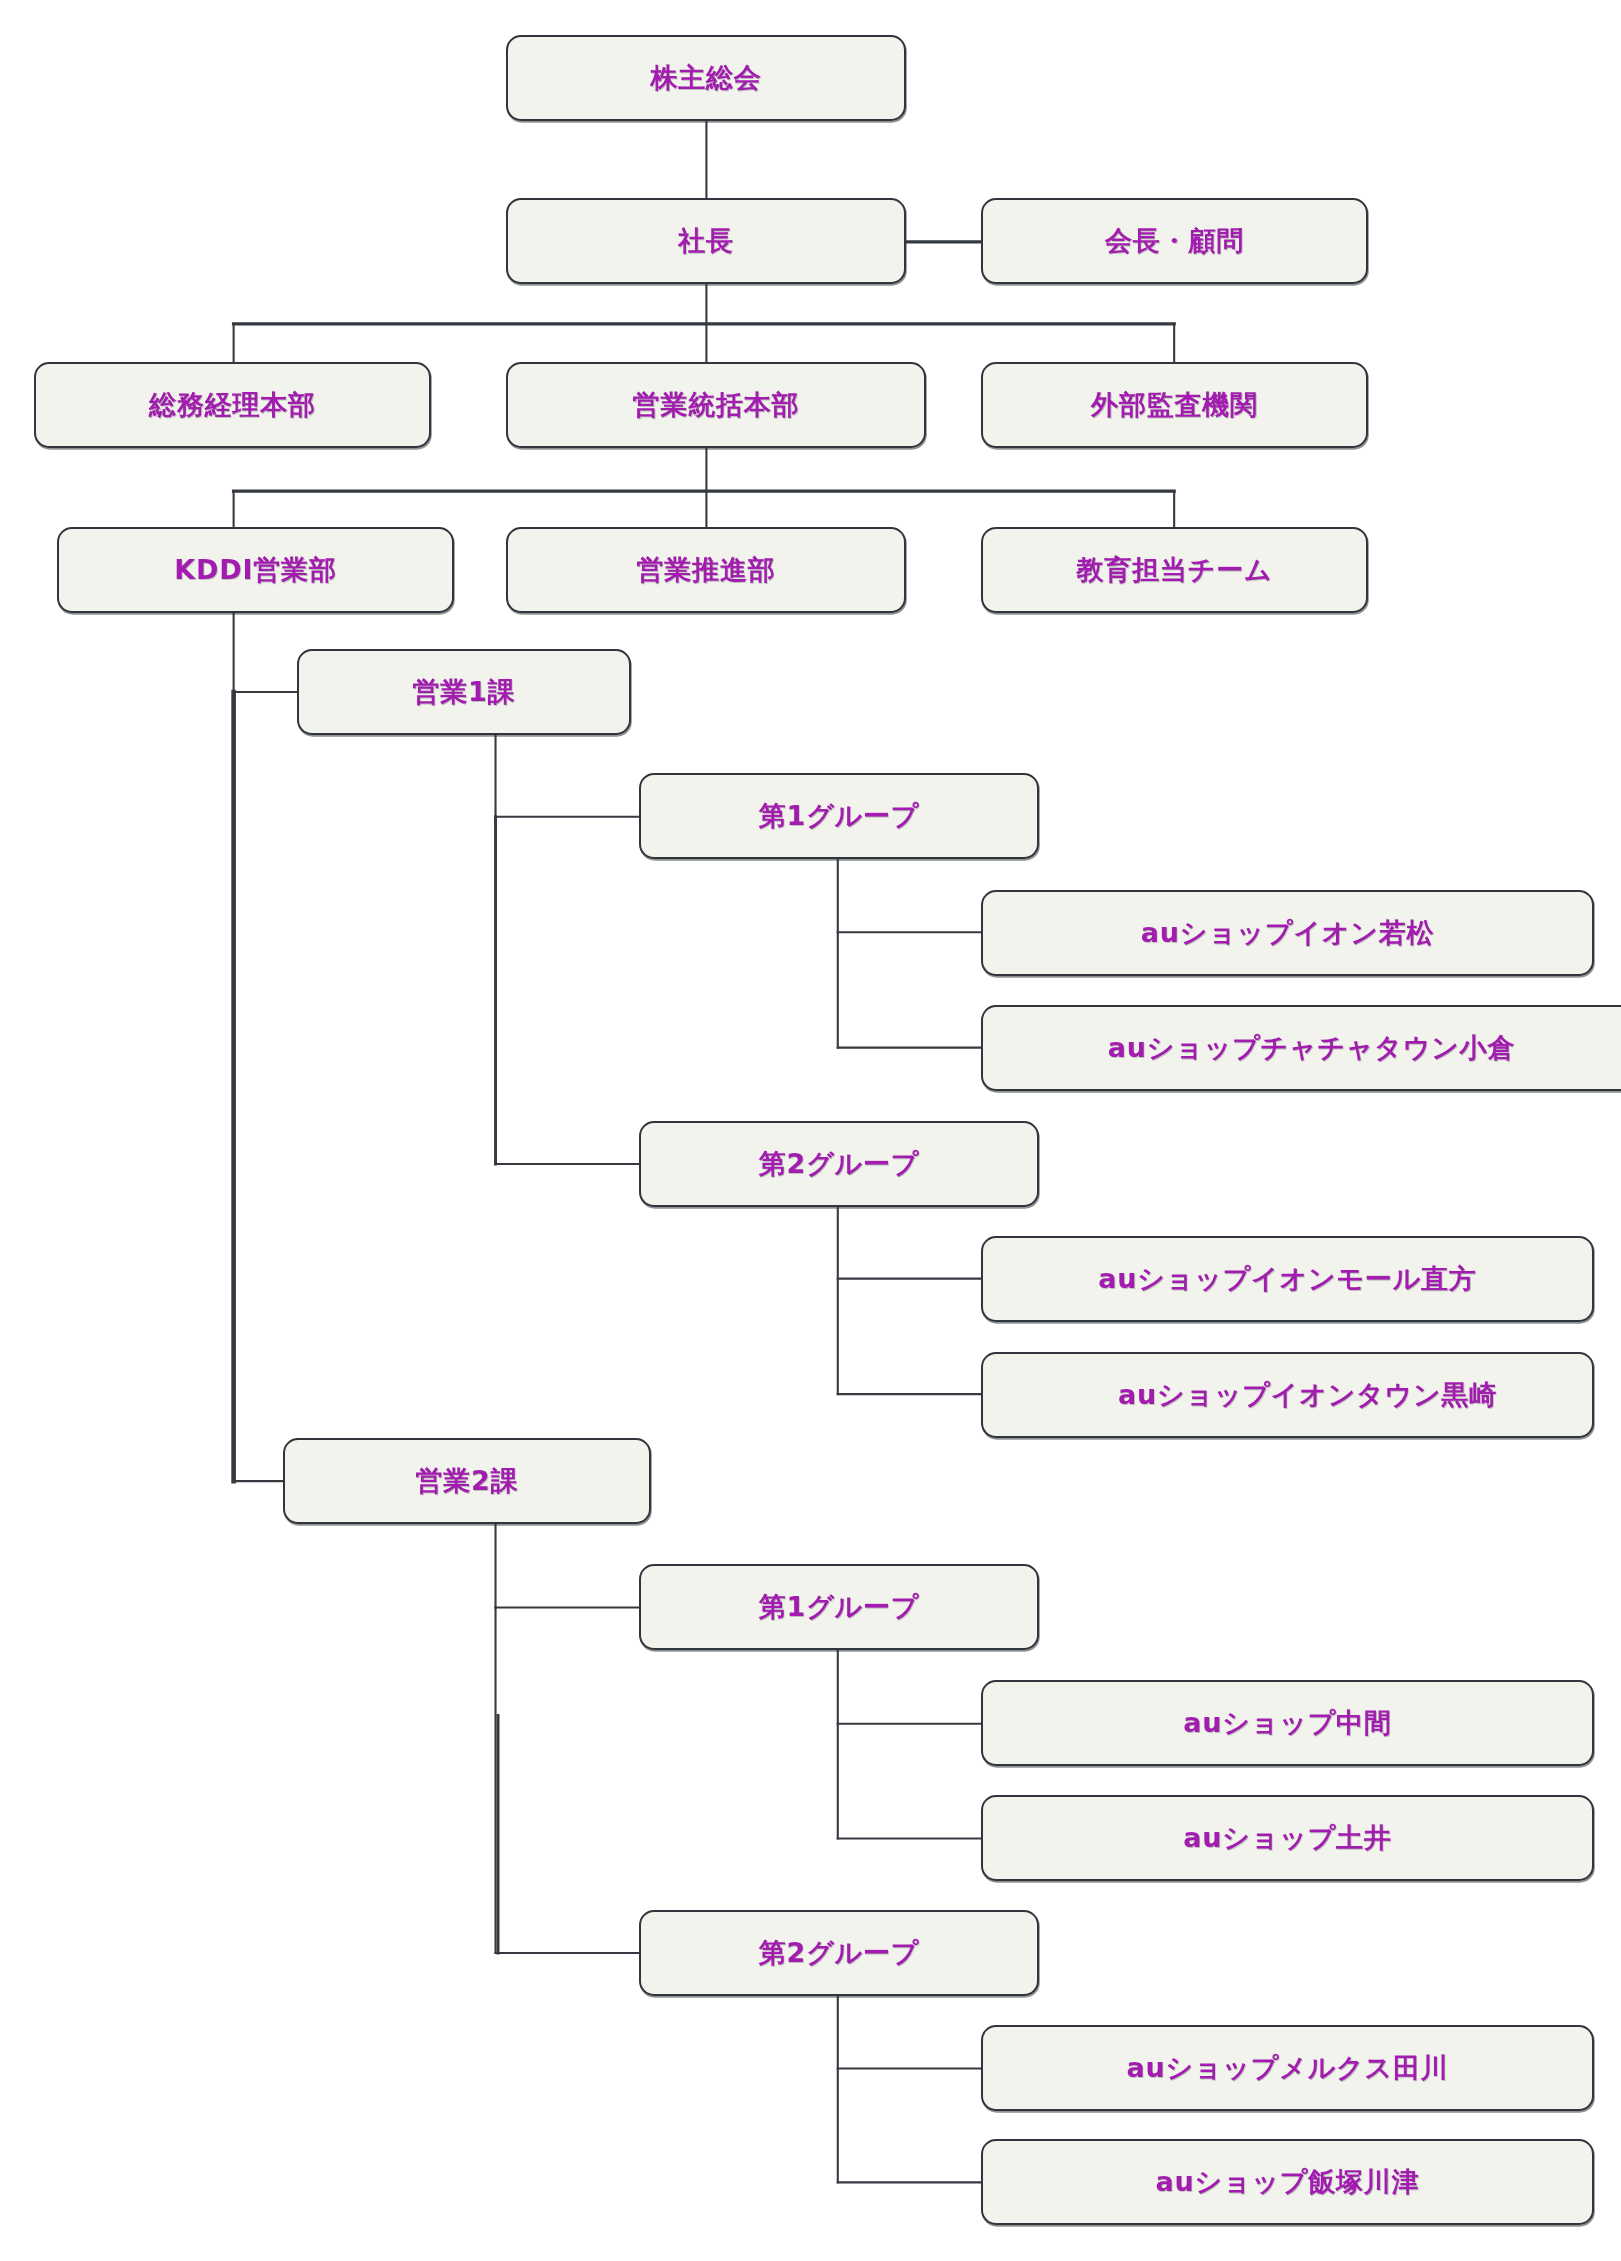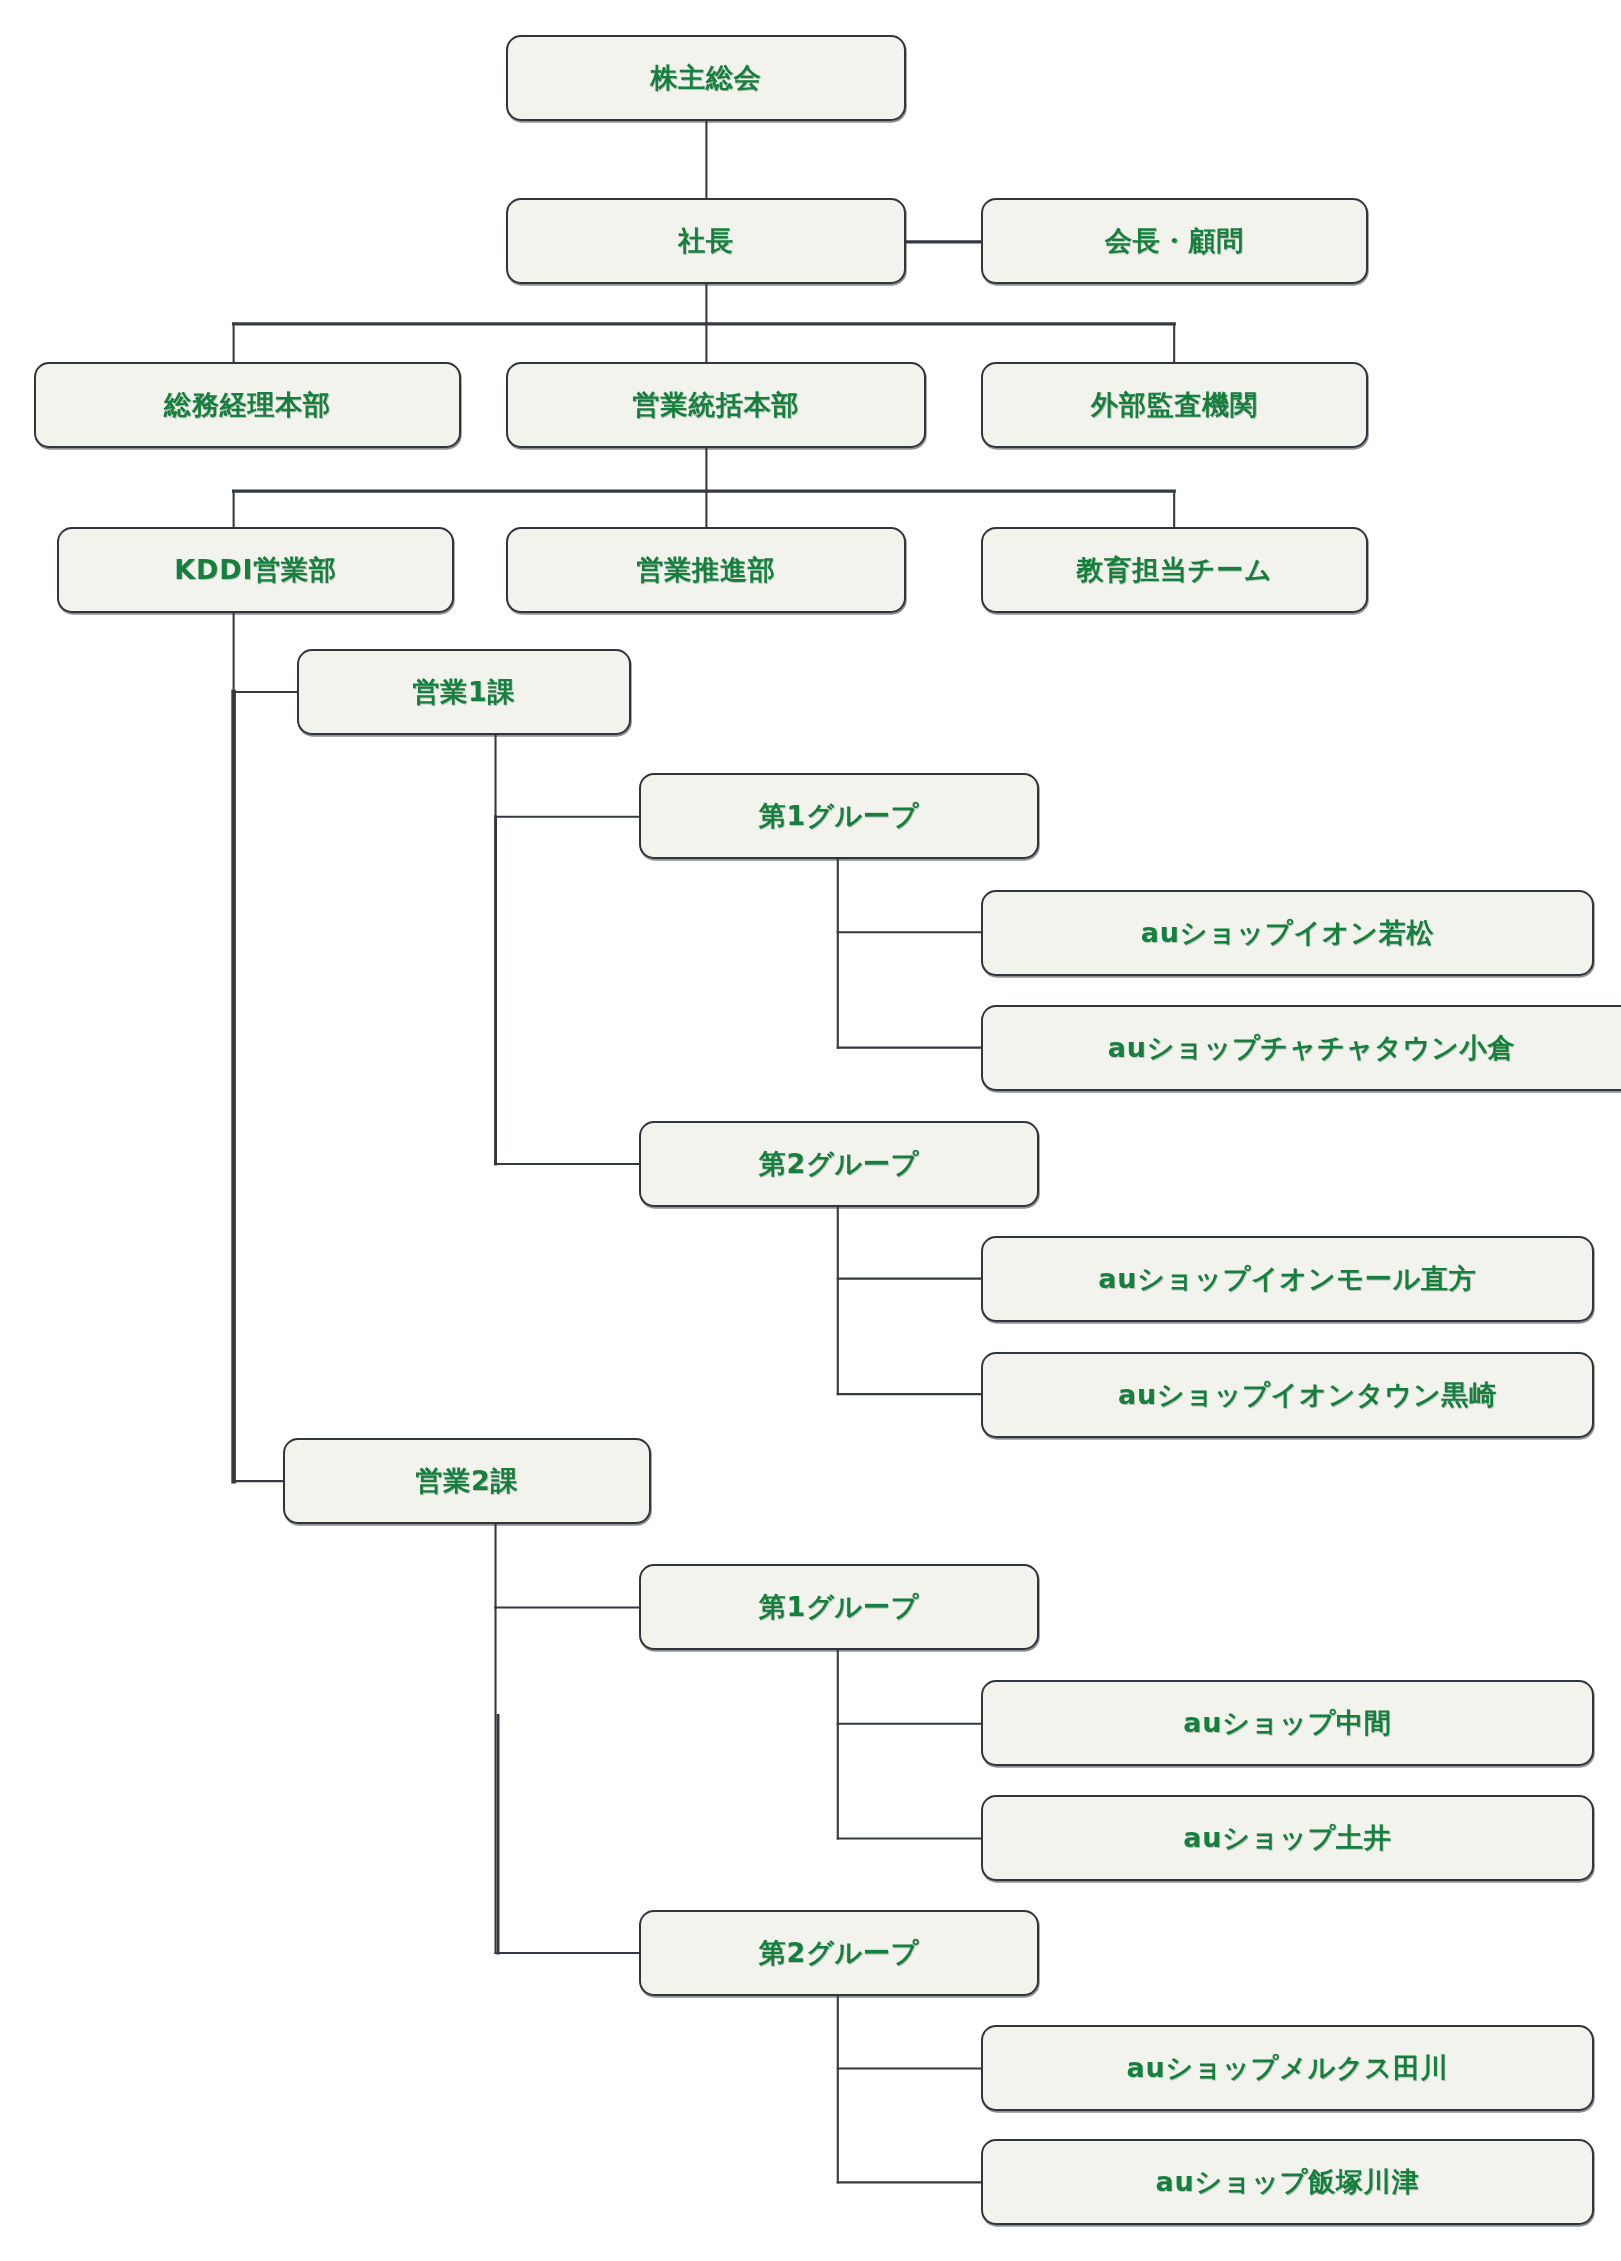--- a/index.html
+++ b/index.html
@@ -29,21 +29,21 @@
     box-sizing: border-box;
     background: #f2f3ed;
     border: 2.5px solid #31363c;
     border-radius: 15px;
     display: flex;
     align-items: center;
     justify-content: center;
     box-shadow: 0.8px 1.7px 0 0 rgba(49,54,60,0.55);
   }
   .node .label {
-    color: #15803d;
+    color: #a21caf;
     font-size: 27px;
     font-weight: 700;
     letter-spacing: 0.8px;
     white-space: nowrap;
     text-shadow: 0.8px 0.8px 0 rgba(36,39,43,0.25);
   }
   line.conn {
     stroke: #343a40;
     stroke-linecap: square;
   }
@@ -110,21 +110,21 @@
 
   <div class="node" style="left:506px;  top:35px;   width:400px;">
       <span class="label">株主総会</span>
     </div>
   <div class="node" style="left:506px;  top:198px;  width:400px;">
       <span class="label">社長</span>
     </div>
   <div class="node" style="left:981px; top:198px;  width:387px;">
       <span class="label">会長・顧問</span>
     </div>
-  <div class="node" style="left:34px;   top:362px;  width:427px;">
+  <div class="node" style="left:34px;   top:362px;  width:397px;">
       <span class="label">総務経理本部</span>
     </div>
   <div class="node" style="left:506px;  top:362px;  width:420px;">
       <span class="label">営業統括本部</span>
     </div>
   <div class="node" style="left:981px; top:362px;  width:387px;">
       <span class="label">外部監査機関</span>
     </div>
   <div class="node" style="left:34px;   top:527px;  width:397px;margin-left:23px;">
       <span class="label">KDDI営業部</span>

